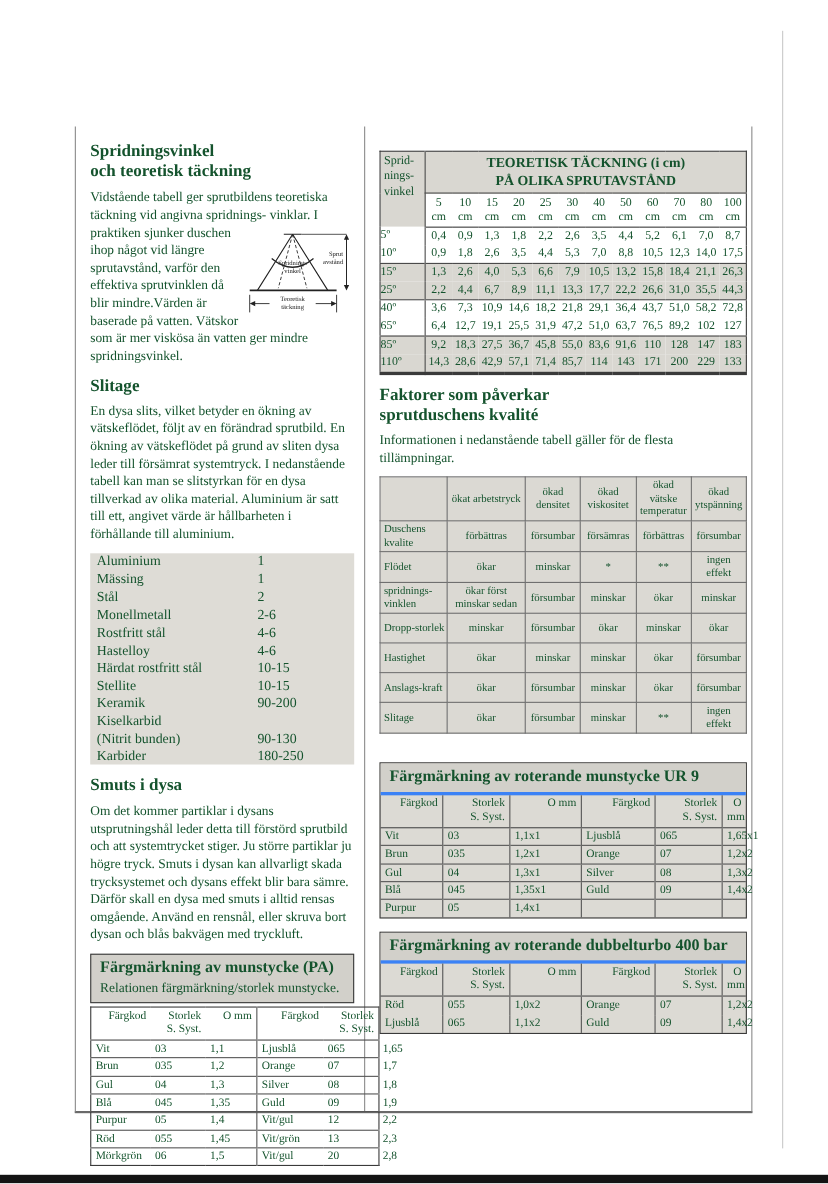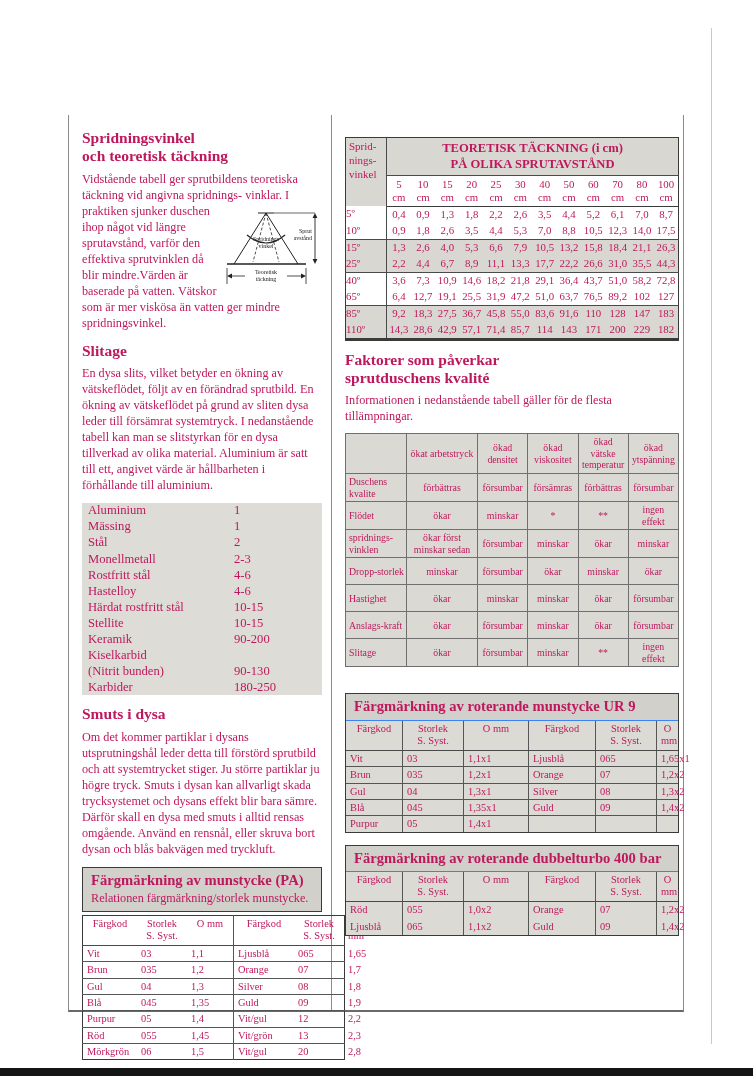--- a/index.html
+++ b/index.html
@@ -1,18 +1,18 @@
 <!DOCTYPE html>
 <html><head>
 <meta charset="utf-8">
 <style>
   html,body { margin:0; padding:0; background:#ffffff; }
   .page {
     position:relative; width:753px; height:1076px; background:#ffffff;
-    font-family:"Liberation Serif", serif; color:#be185d; overflow:hidden;
+    font-family:"Liberation Serif", serif; color:#14532d; overflow:hidden;
   }
   .scan-edge { position:absolute; left:711px; top:28px; width:1px; height:1016px; background:#c9c9c9; }
   .bottom-bar { position:absolute; left:0; top:1068px; width:753px; height:8px; background:#141414; }
 
   .frame {
     position:absolute; left:68px; top:115px; width:616px; height:897px;
     border-left:1px solid #8a8a8a; border-right:1px solid #8a8a8a; border-bottom:2px solid #6a6a6a;
     box-sizing:border-box;
   }
   .divider { position:absolute; left:262px; top:0; bottom:0; width:1px; background:#8a8a8a; }
@@ -53,26 +53,26 @@
                              vertical-align:middle; padding:2px 2px; line-height:1.18; font-weight:normal; }
   .factors thead th { height:34px; }
   .factors tbody td { height:22px; }
   .factors tbody td:first-child { text-align:left; padding-left:3px; }
   .factors th:first-child, .factors tbody td:first-child { width:56px;margin-left:40px; }
   .factors th:nth-child(2) { width:66px; }
 
   
   .block { border:1.5px solid #3a3a3a; margin-top:10px; }
   .block-head { background:#d2d0ca; padding:4px 8px 5px; }
-  .block-head.inner { border-bottom:1px solid #3b82f6; }
+  .block-head.inner { border-bottom:3px solid #3b82f6; }
   .block-title { font-size:14.6px; font-weight:bold; line-height:1.15; }
   .block-sub { font-size:12.2px; margin-top:2px; }
 
   table.colortable { width:100%; border-collapse:collapse; font-size:10.4px; table-layout:fixed; }
-  .colortable th { font-weight:normal; text-align:center; vertical-align:top; padding:2px 4px 3px; line-height:1.15;
+  .colortable th { font-weight:normal; text-align:right; vertical-align:top; padding:2px 4px 3px; line-height:1.15;
                    border-bottom:1px solid #4a4a4a; }
   .colortable td { padding:1px 4px; line-height:1.28; }
   .colortable .l2 { display:block; }
 
   
   .pa-wrap { margin-top:10px; }
   .pa-head { border:1.5px solid #3a3a3a; background:#d2d0ca; padding:4px 8px 5px; }
   table.pa-table { margin-top:3px; border:1.5px solid #3a3a3a; }
   .pa-table tbody td { border-top:1px solid #555; }
   .pa-table th:nth-child(4), .pa-table td:nth-child(4) { border-left:1px solid #555; }
@@ -155,21 +155,21 @@
             <tr>
               <td>Mässing</td>
               <td>1</td>
             </tr>
             <tr>
               <td>Stål</td>
               <td>2</td>
             </tr>
             <tr>
               <td>Monellmetall</td>
-              <td>2-3</td>
+              <td>2-6</td>
             </tr>
             <tr>
               <td>Rostfritt stål</td>
               <td>4-6</td>
             </tr>
             <tr>
               <td>Hastelloy</td>
               <td>4-6</td>
             </tr>
             <tr>
@@ -463,21 +463,21 @@
               <td>28,6</td>
               <td>42,9</td>
               <td>57,1</td>
               <td>71,4</td>
               <td>85,7</td>
               <td>114</td>
               <td>143</td>
               <td>171</td>
               <td>200</td>
               <td>229</td>
-              <td>182</td>
+              <td>133</td>
             </tr>
           </tbody>
       </table>
 
       <h2 class="sec factors-title">
         <span>Faktorer som påverkar</span><br>
         <span>sprutduschens kvalité</span>
       </h2>
       <div class="para factors-para">Informationen i nedanstående tabell gäller för de flesta tillämpningar.</div>
 

